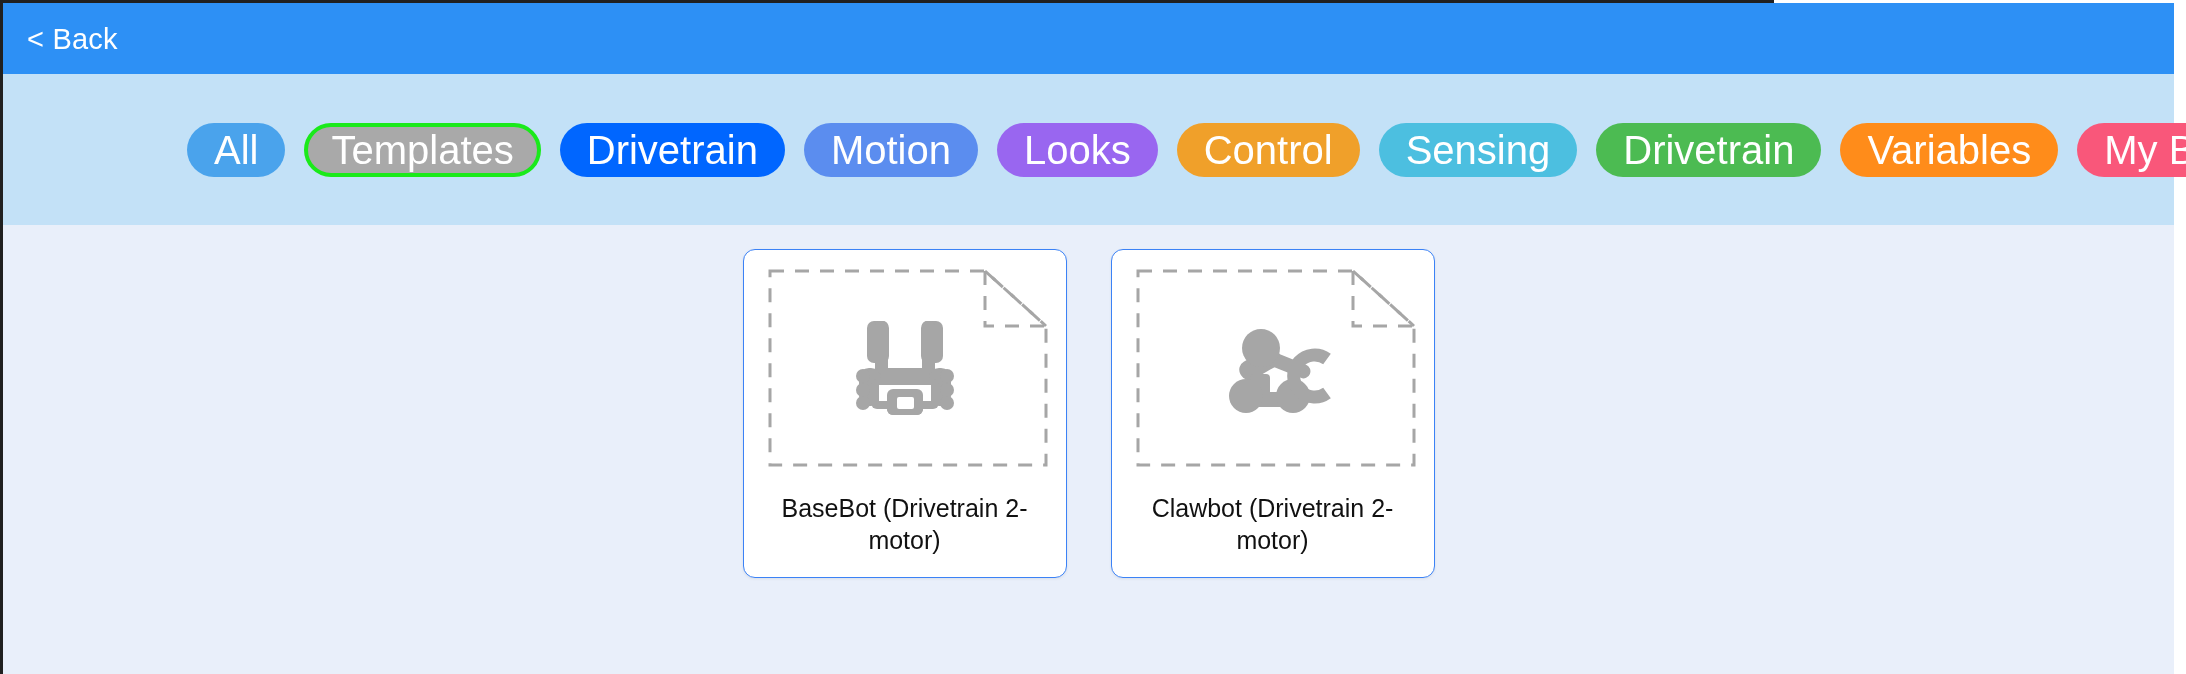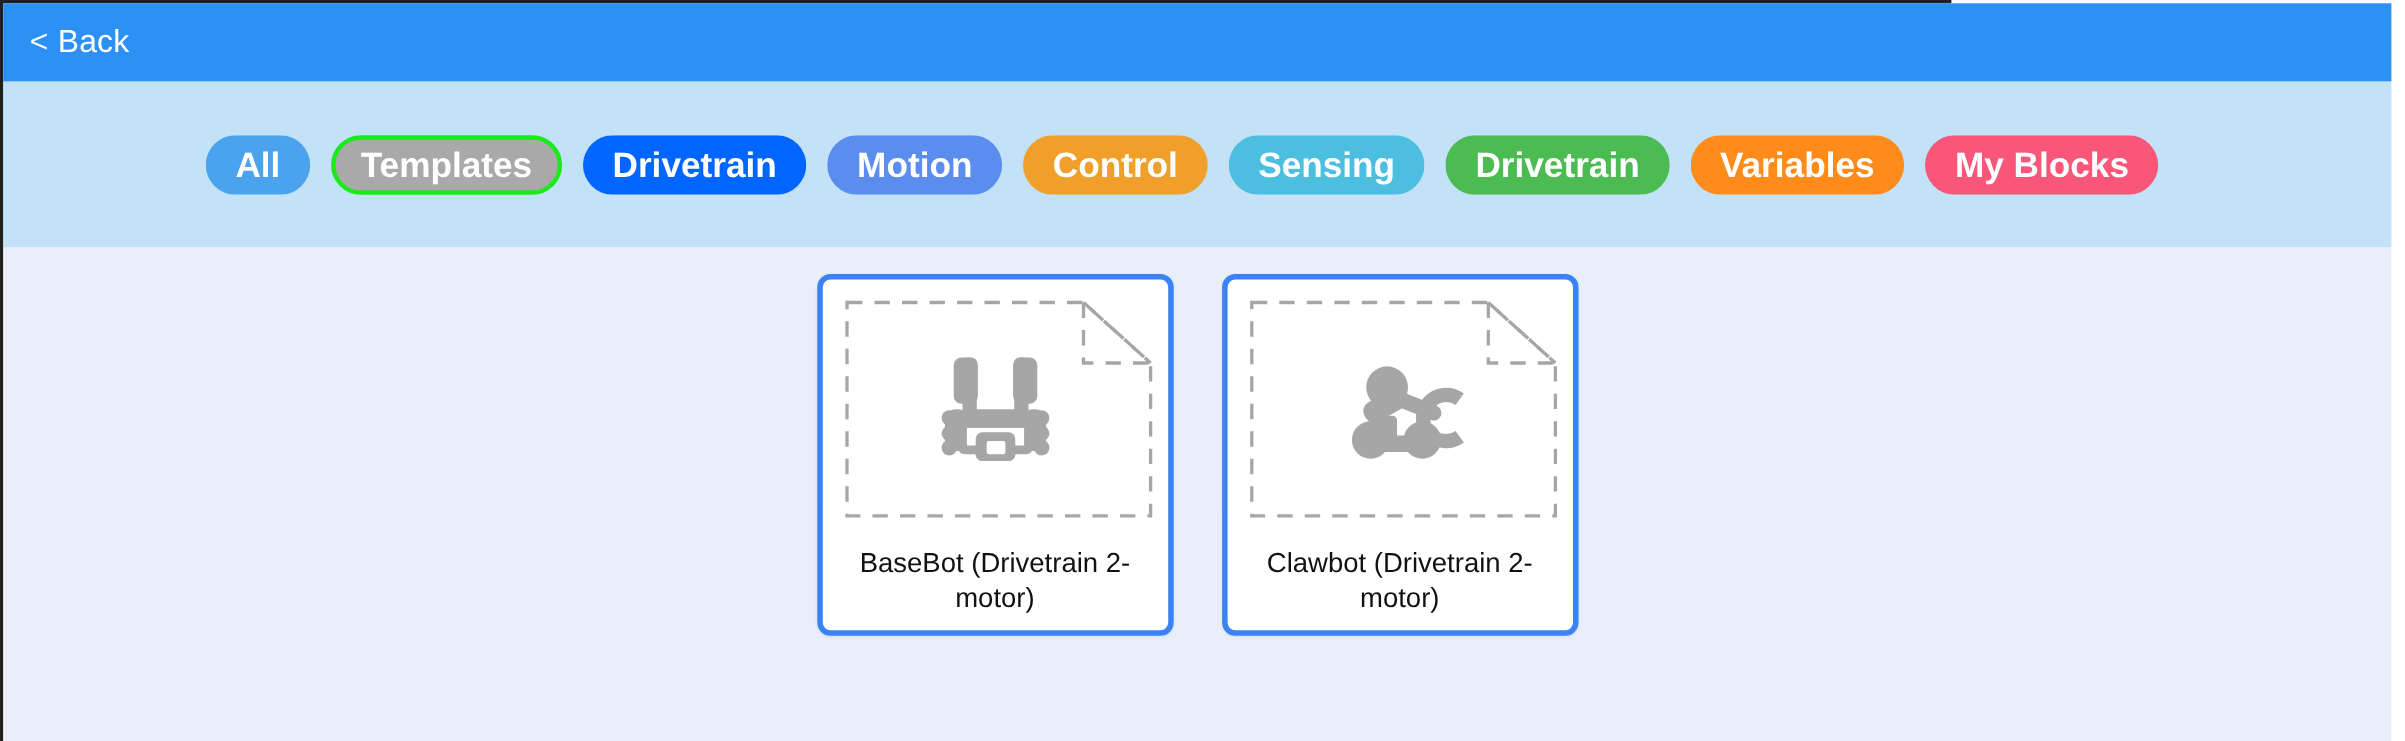--- a/index.html
+++ b/index.html
@@ -74,22 +74,22 @@
   }
 
   .pill {
     height: 54px;
     border-radius: 27px;
     display: flex;
     align-items: center;
     justify-content: center;
     padding: 0 23px;
     color: #ffffff;
-    font-size: 32px;
-    font-weight: 700;
+    font-size: 40px;
+    font-weight: 400;
     line-height: 1;
     white-space: nowrap;
     cursor: pointer;
     user-select: none;
     border: 4px solid transparent;
   }
 
   .pill.selected {
     border-color: #1aea1a;
   }
@@ -103,21 +103,21 @@
     justify-content: center;
     align-items: flex-start;
     gap: 44px;
     padding-top: 24px;
   }
 
   .project-card {
     width: 324px;
     height: 329px;
     background: #ffffff;
-    border: 5px solid #3b82f6;
+    border: 1px solid #3b82f6;
     border-radius: 12px;
     box-shadow: 0 1px 3px rgba(0, 0, 0, 0.07);
     display: flex;
     flex-direction: column;
     align-items: center;
     padding: 14px 14px 0 14px;
     cursor: pointer;
   }
 
   .card-thumb {
@@ -160,20 +160,21 @@
 
   <div id="header">
     <div id="back-button">&lt; Back</div>
   </div>
 
   <div id="category-bar">
       <div class="pill" style="background: rgb(74, 163, 236);">All</div>
       <div class="pill selected" style="background: rgb(169, 169, 169); border-color: rgb(26, 234, 26);">Templates</div>
       <div class="pill" style="background: rgb(0, 102, 255);">Drivetrain</div>
       <div class="pill" style="background: rgb(91, 141, 239);">Motion</div>
+      <div class="pill" style="background: rgb(153, 102, 240);">Looks</div>
       <div class="pill" style="background: rgb(240, 160, 42);">Control</div>
       <div class="pill" style="background: rgb(76, 191, 224);">Sensing</div>
       <div class="pill" style="background: rgb(76, 187, 82);">Drivetrain</div>
       <div class="pill" style="background: rgb(255, 140, 26);">Variables</div>
       <div class="pill" style="background: rgb(249, 87, 122);">My Blocks</div>
     </div>
 
   <div id="content">
       <div class="project-card">
         <div class="card-thumb">

